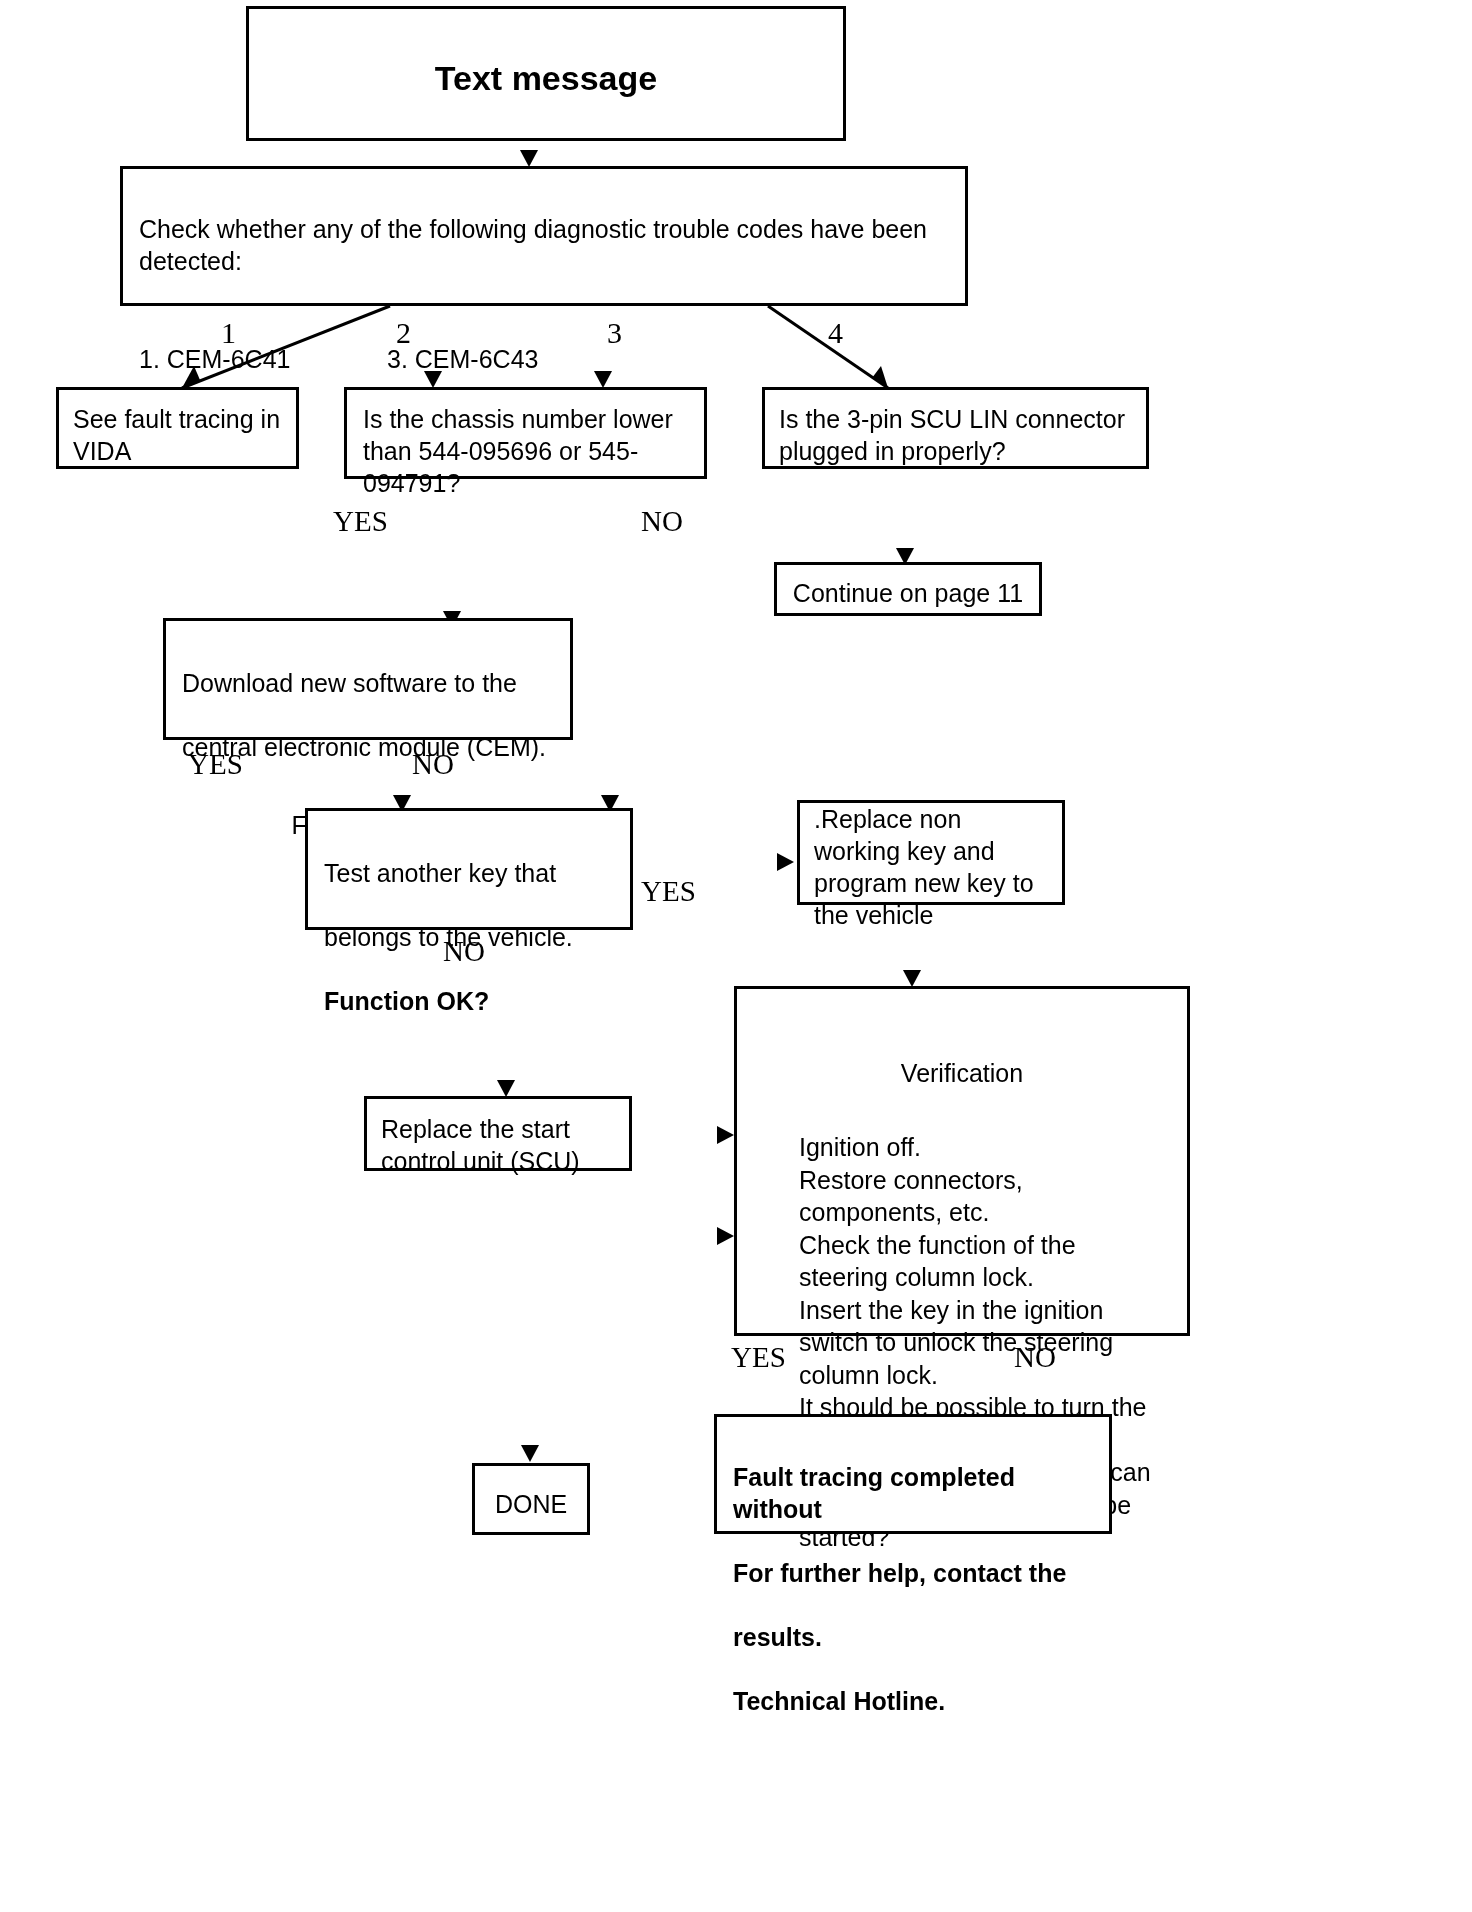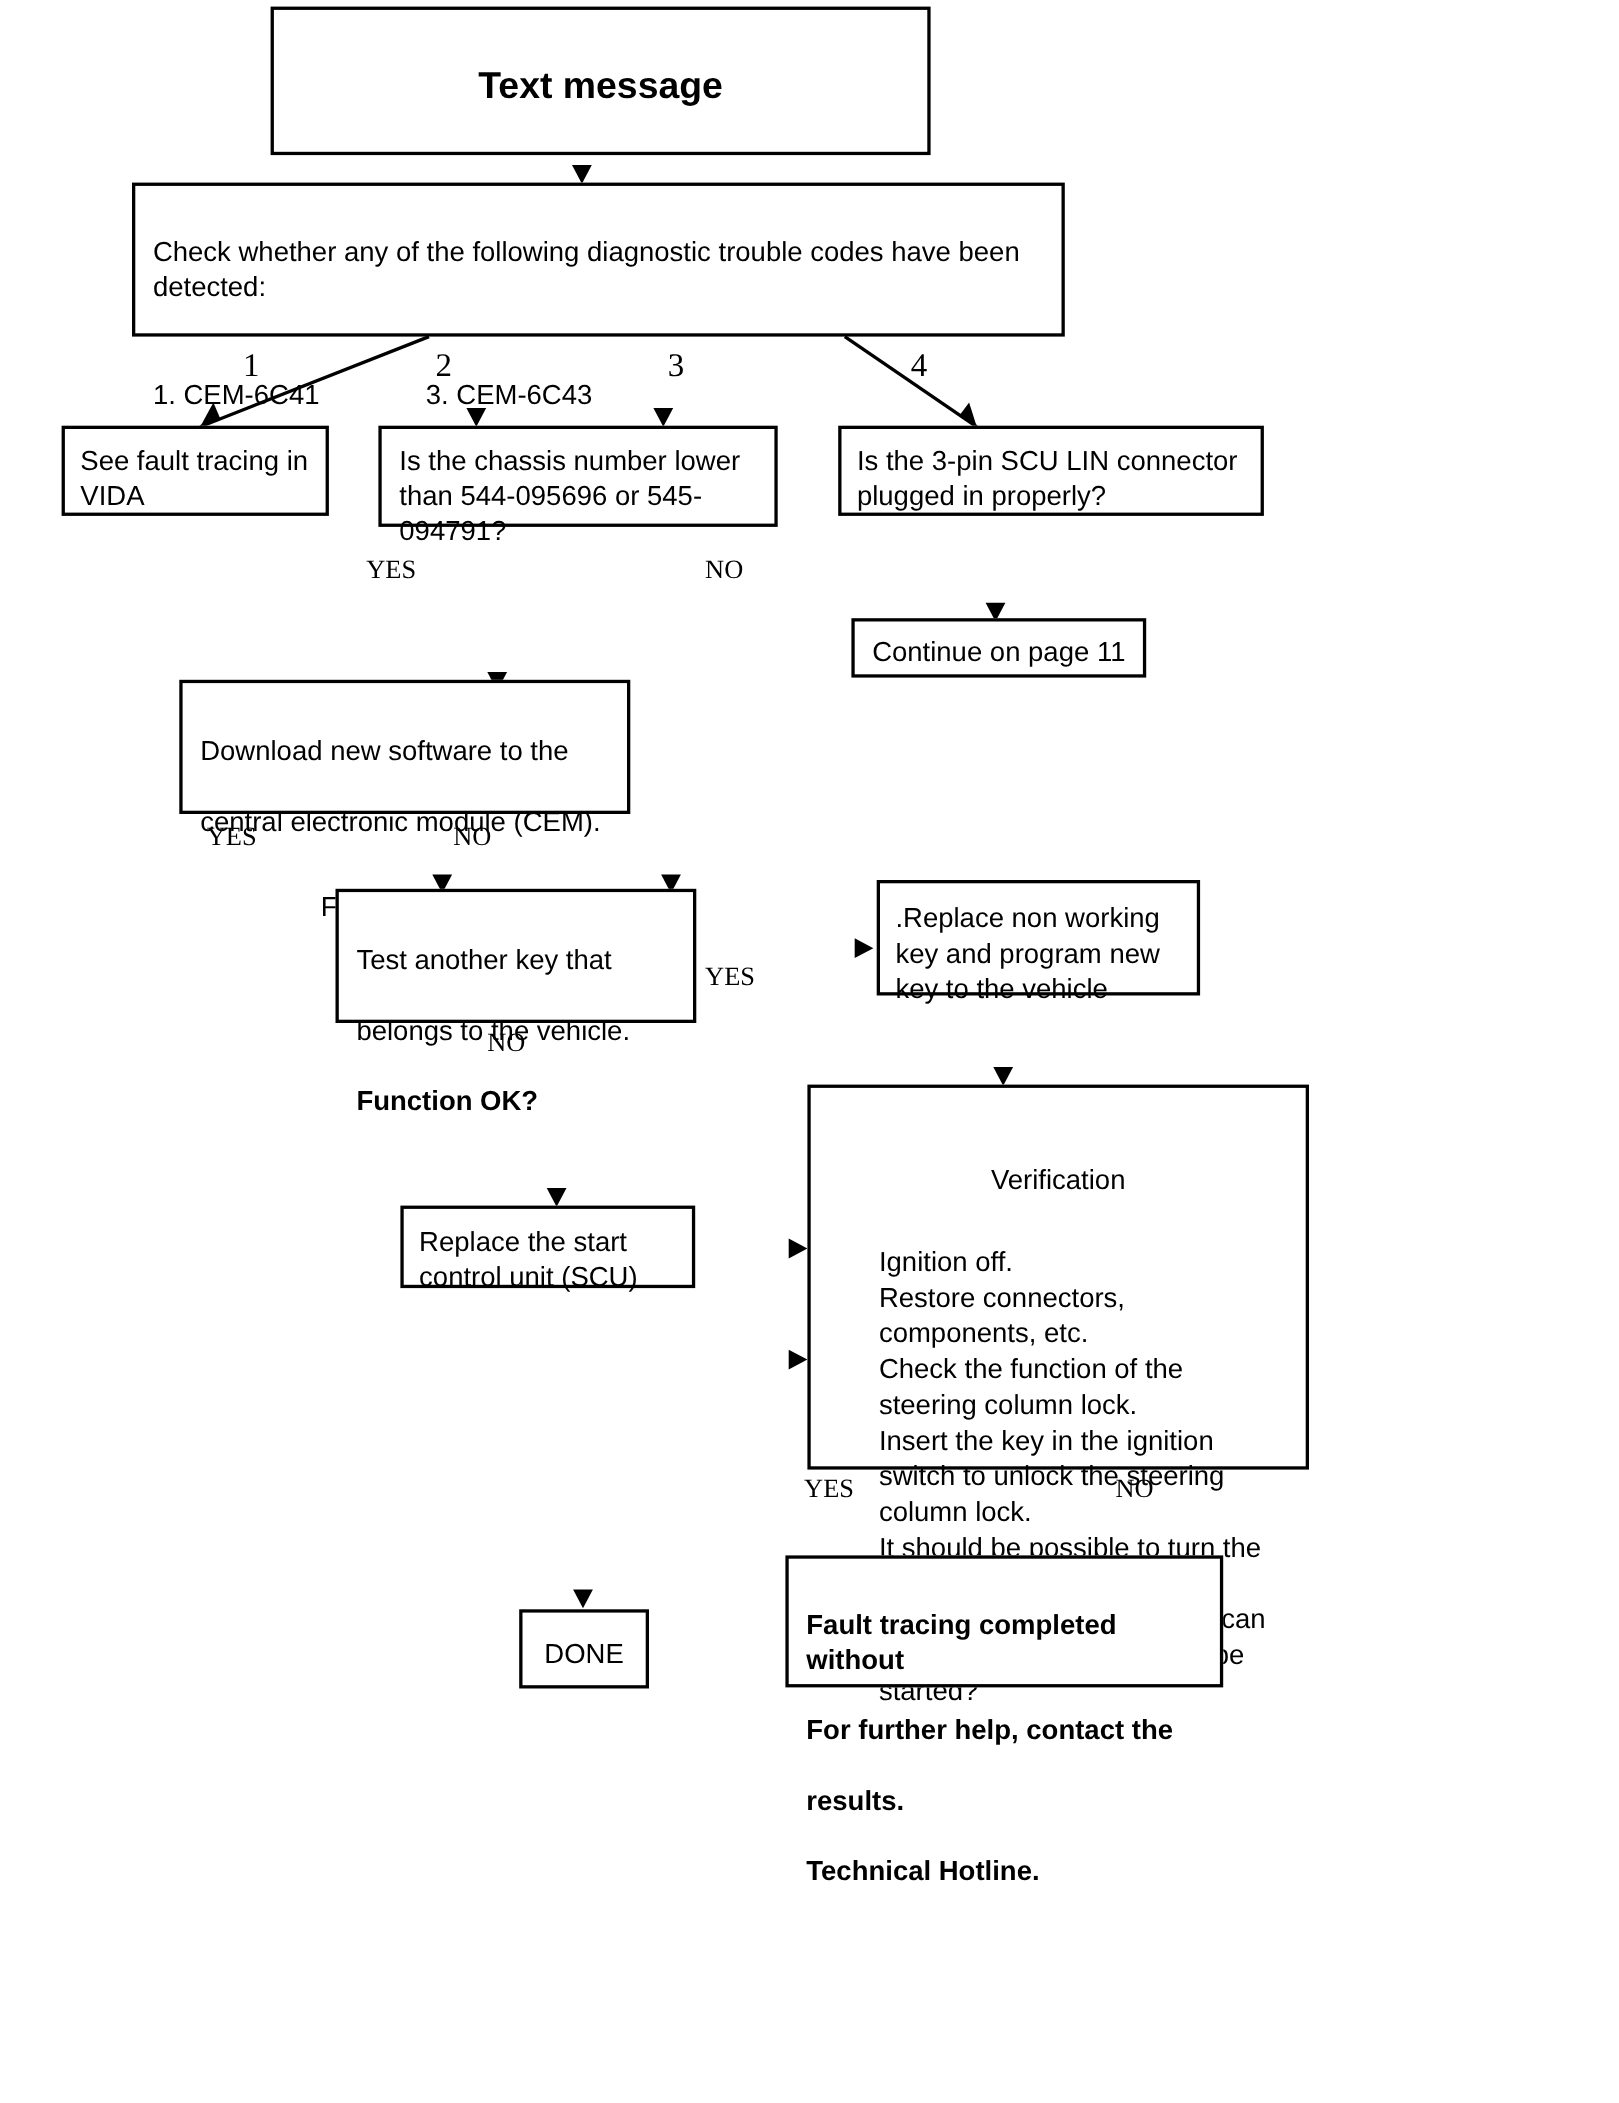--- a/index.html
+++ b/index.html
@@ -57,21 +57,21 @@
     border-top: 9px solid transparent;
     border-bottom: 9px solid transparent;
     border-left: 17px solid #000;
   }
   
   .diag { position: absolute; overflow: visible; }
   
   .elabel {
     position: absolute;
     font-family: "Liberation Serif", serif;
-    font-size: 24px;
+    font-size: 29px;
     color: #000;
     white-space: nowrap;
   }
   .elabel.num { font-size: 30px; }
   .vtitle {
     font-size: 25px;
     text-align: center;
     display: block;
     margin-bottom: 2px;
   }
@@ -165,21 +165,21 @@
   </div>
 
   <div class="hln" style="left:633px; top:860px; width:150px;"></div>
   <div class="arrow-right" style="left:777px; top:853px;"></div>
   <div class="elabel" style="left:641px; top:875px;">YES</div>
 
   <div class="vln" style="left:504px; top:930px; height:165px;"></div>
   <div class="arrow-down" style="left:497px; top:1080px;"></div>
   <div class="elabel" style="left:443px; top:935px;">NO</div>
 
-  <div class="box" style="left:797px; top:800px; width:294px; height:105px; padding:16px 14px; white-space:normal;">.Replace non working key and program new key to the vehicle</div>
+  <div class="box" style="left:797px; top:800px; width:268px; height:105px; padding:0 14px; white-space:normal;">.Replace non working key and program new key to the vehicle</div>
 
   <div class="vln" style="left:910px; top:905px; height:82px;"></div>
   <div class="arrow-down" style="left:903px; top:970px;"></div>
 
   <div class="box" style="left:364px; top:1096px; width:268px; height:75px; padding:14px 14px; white-space:normal;">Replace the start control unit (SCU)</div>
 
   <div class="hln" style="left:632px; top:1133px; width:102px;"></div>
   <div class="arrow-right" style="left:717px; top:1126px;"></div>
 
   <div class="box" style="left:734px; top:986px; width:456px; height:350px; padding:14px 18px;">

